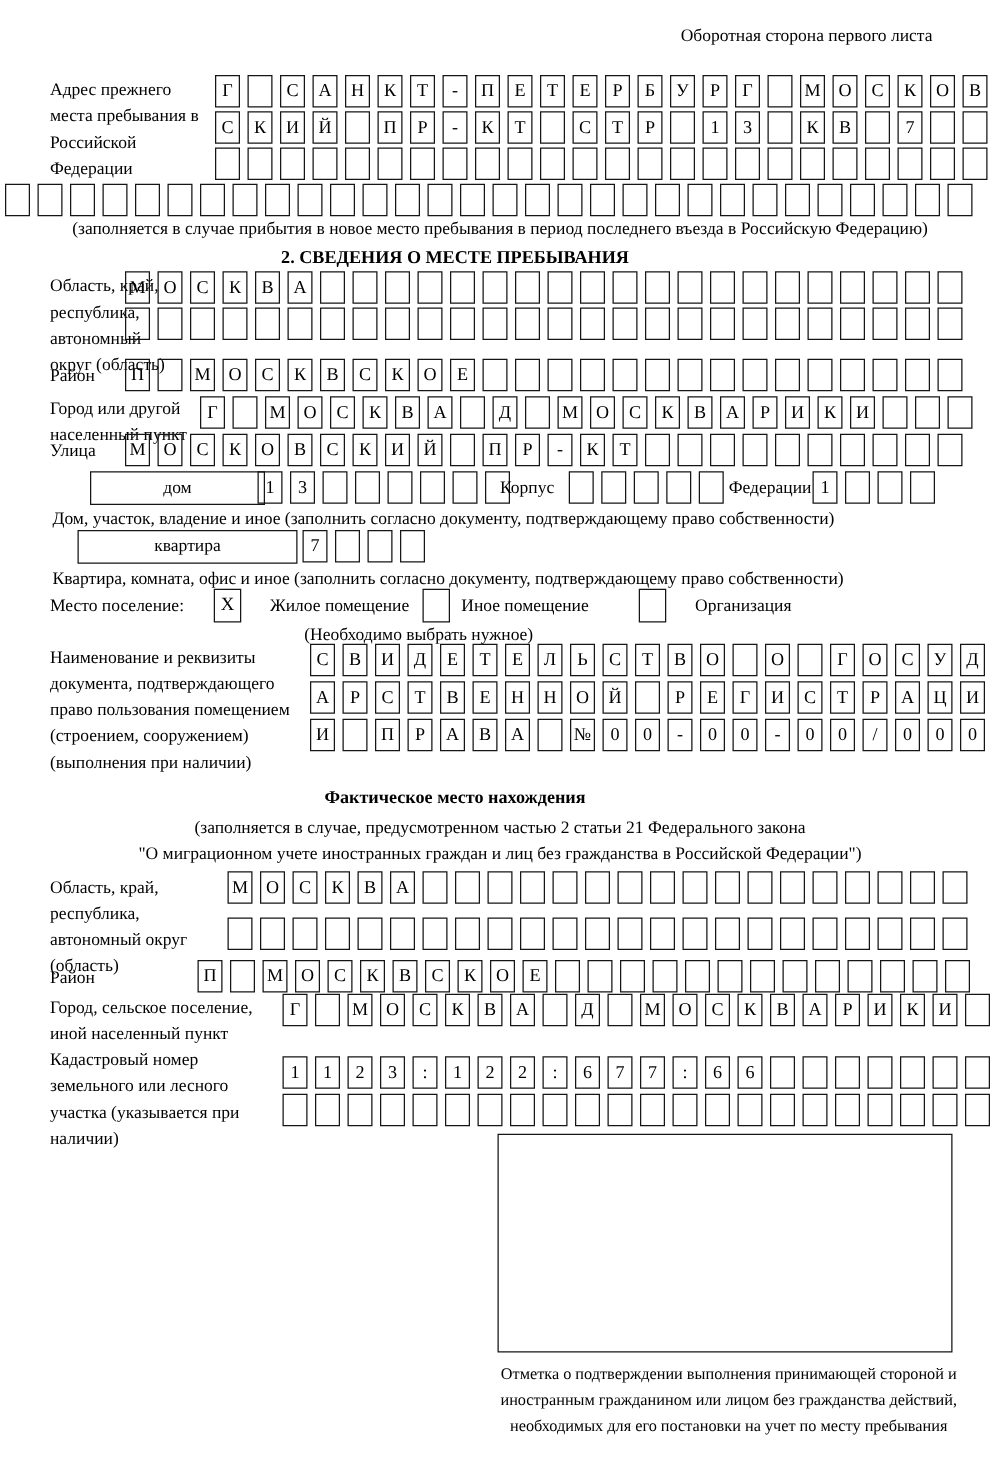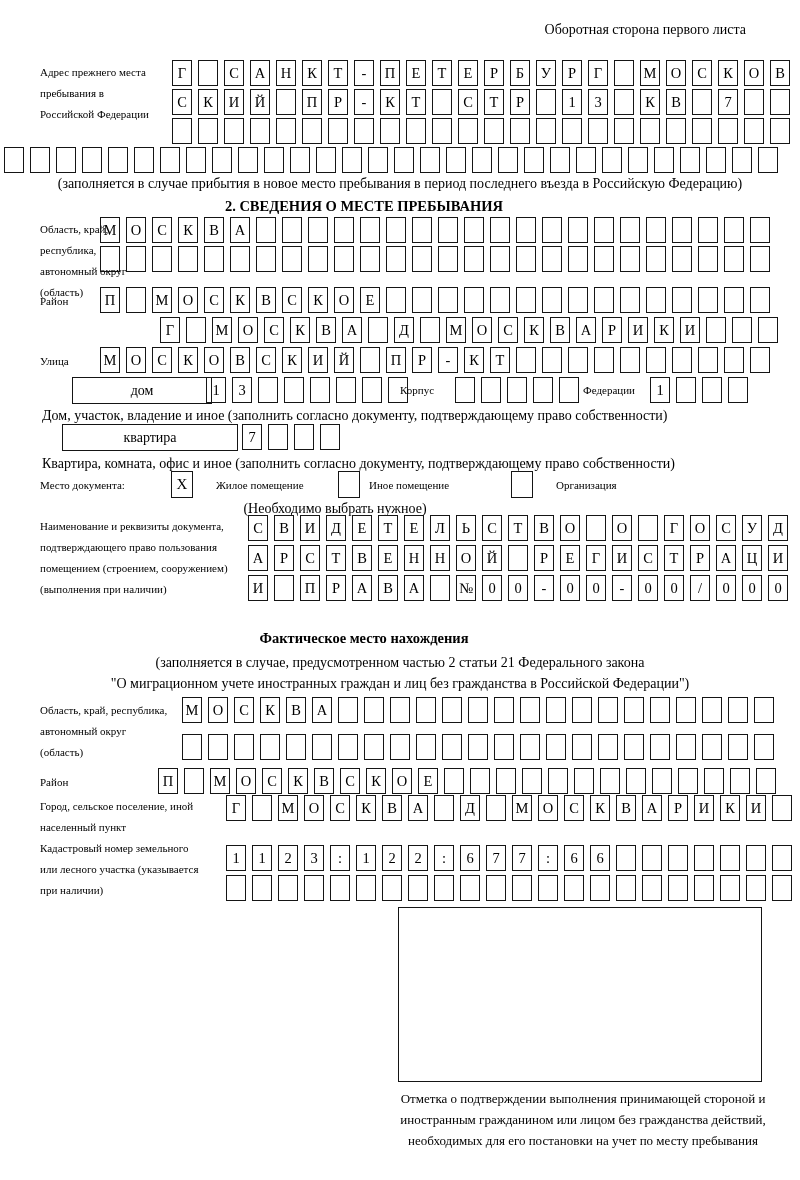--- a/index.html
+++ b/index.html
@@ -2,21 +2,21 @@
 <html><head>
 <meta charset="utf-8">
 <style>
   html,body { margin:0; padding:0; background:#ffffff; }
   .page {
     position:relative; width:800px; height:1180px; background:#ffffff;
     color:#000; font-family:"Liberation Serif","DejaVu Serif",serif;
     overflow:hidden;
   }
   .abs { position:absolute; }
-  .lbl { font-size:11px; line-height:21px; }
+  .lbl { font-size:14px; line-height:21px; }
   .cap { font-size:14px; line-height:16px;font-family:Liberation Serif, serif; }
   .cells { display:flex; gap:6px; }
   .cell {
     box-sizing:border-box; flex:0 0 auto; width:20px; height:26px;
     border:1.7px solid #151515; display:flex; align-items:center; justify-content:center;
     font-size:14.5px; font-family:"Liberation Serif","DejaVu Serif",serif;
   }
   .checkbox {
     box-sizing:border-box; width:22px; height:27px; border:1.7px solid #151515;
     display:flex; align-items:center; justify-content:center; font-size:15px;
@@ -232,20 +232,21 @@
       <span class="cell"></span>
       <span class="cell"></span>
       <span class="cell"></span>
       <span class="cell"></span>
       <span class="cell"></span>
       <span class="cell"></span>
       <span class="cell"></span>
       <span class="cell"></span>
     </div>
 
+  <div class="abs lbl" style="left:40px; top:317px; width:125px;">Город или другой населенный пункт</div>
   <div class="abs cells" style="left:160px; top:317px;">
       <span class="cell">Г</span>
       <span class="cell"></span>
       <span class="cell">М</span>
       <span class="cell">О</span>
       <span class="cell">С</span>
       <span class="cell">К</span>
       <span class="cell">В</span>
       <span class="cell">А</span>
       <span class="cell"></span>
@@ -326,21 +327,21 @@
 
   <div class="abs longbox" style="left:62px; top:424px; width:176px;">квартира</div>
   <div class="abs cells" style="left:242px; top:424px;">
       <span class="cell">7</span>
       <span class="cell"></span>
       <span class="cell"></span>
       <span class="cell"></span>
     </div>
   <div class="abs cap" style="left:42px; top:456px;">Квартира, комната, офис и иное (заполнить согласно документу, подтверждающему право собственности)</div>
 
-  <div class="abs lbl" style="left:40px; top:475px;">Место документа:</div>
+  <div class="abs lbl" style="left:40px; top:475px;">Место поселение:</div>
   <div class="abs checkbox" style="left:171px; top:471px;">X</div>
   <div class="abs lbl" style="left:216px; top:475px;">Жилое помещение</div>
   <div class="abs checkbox" style="left:338px; top:471px;"></div>
   <div class="abs lbl" style="left:369px; top:475px;">Иное помещение</div>
   <div class="abs checkbox" style="left:511px; top:471px;"></div>
   <div class="abs lbl" style="left:556px; top:475px;">Организация</div>
   <div class="abs cap" style="left:150px; top:501px; width:370px; text-align:center;">(Необходимо выбрать нужное)</div>
 
   <div class="abs lbl" style="left:40px; top:516px; width:210px;">Наименование и реквизиты документа, подтверждающего право пользования помещением (строением, сооружением) (выполнения при наличии)</div>
   <div class="abs cells" style="left:248px; top:515px;">

